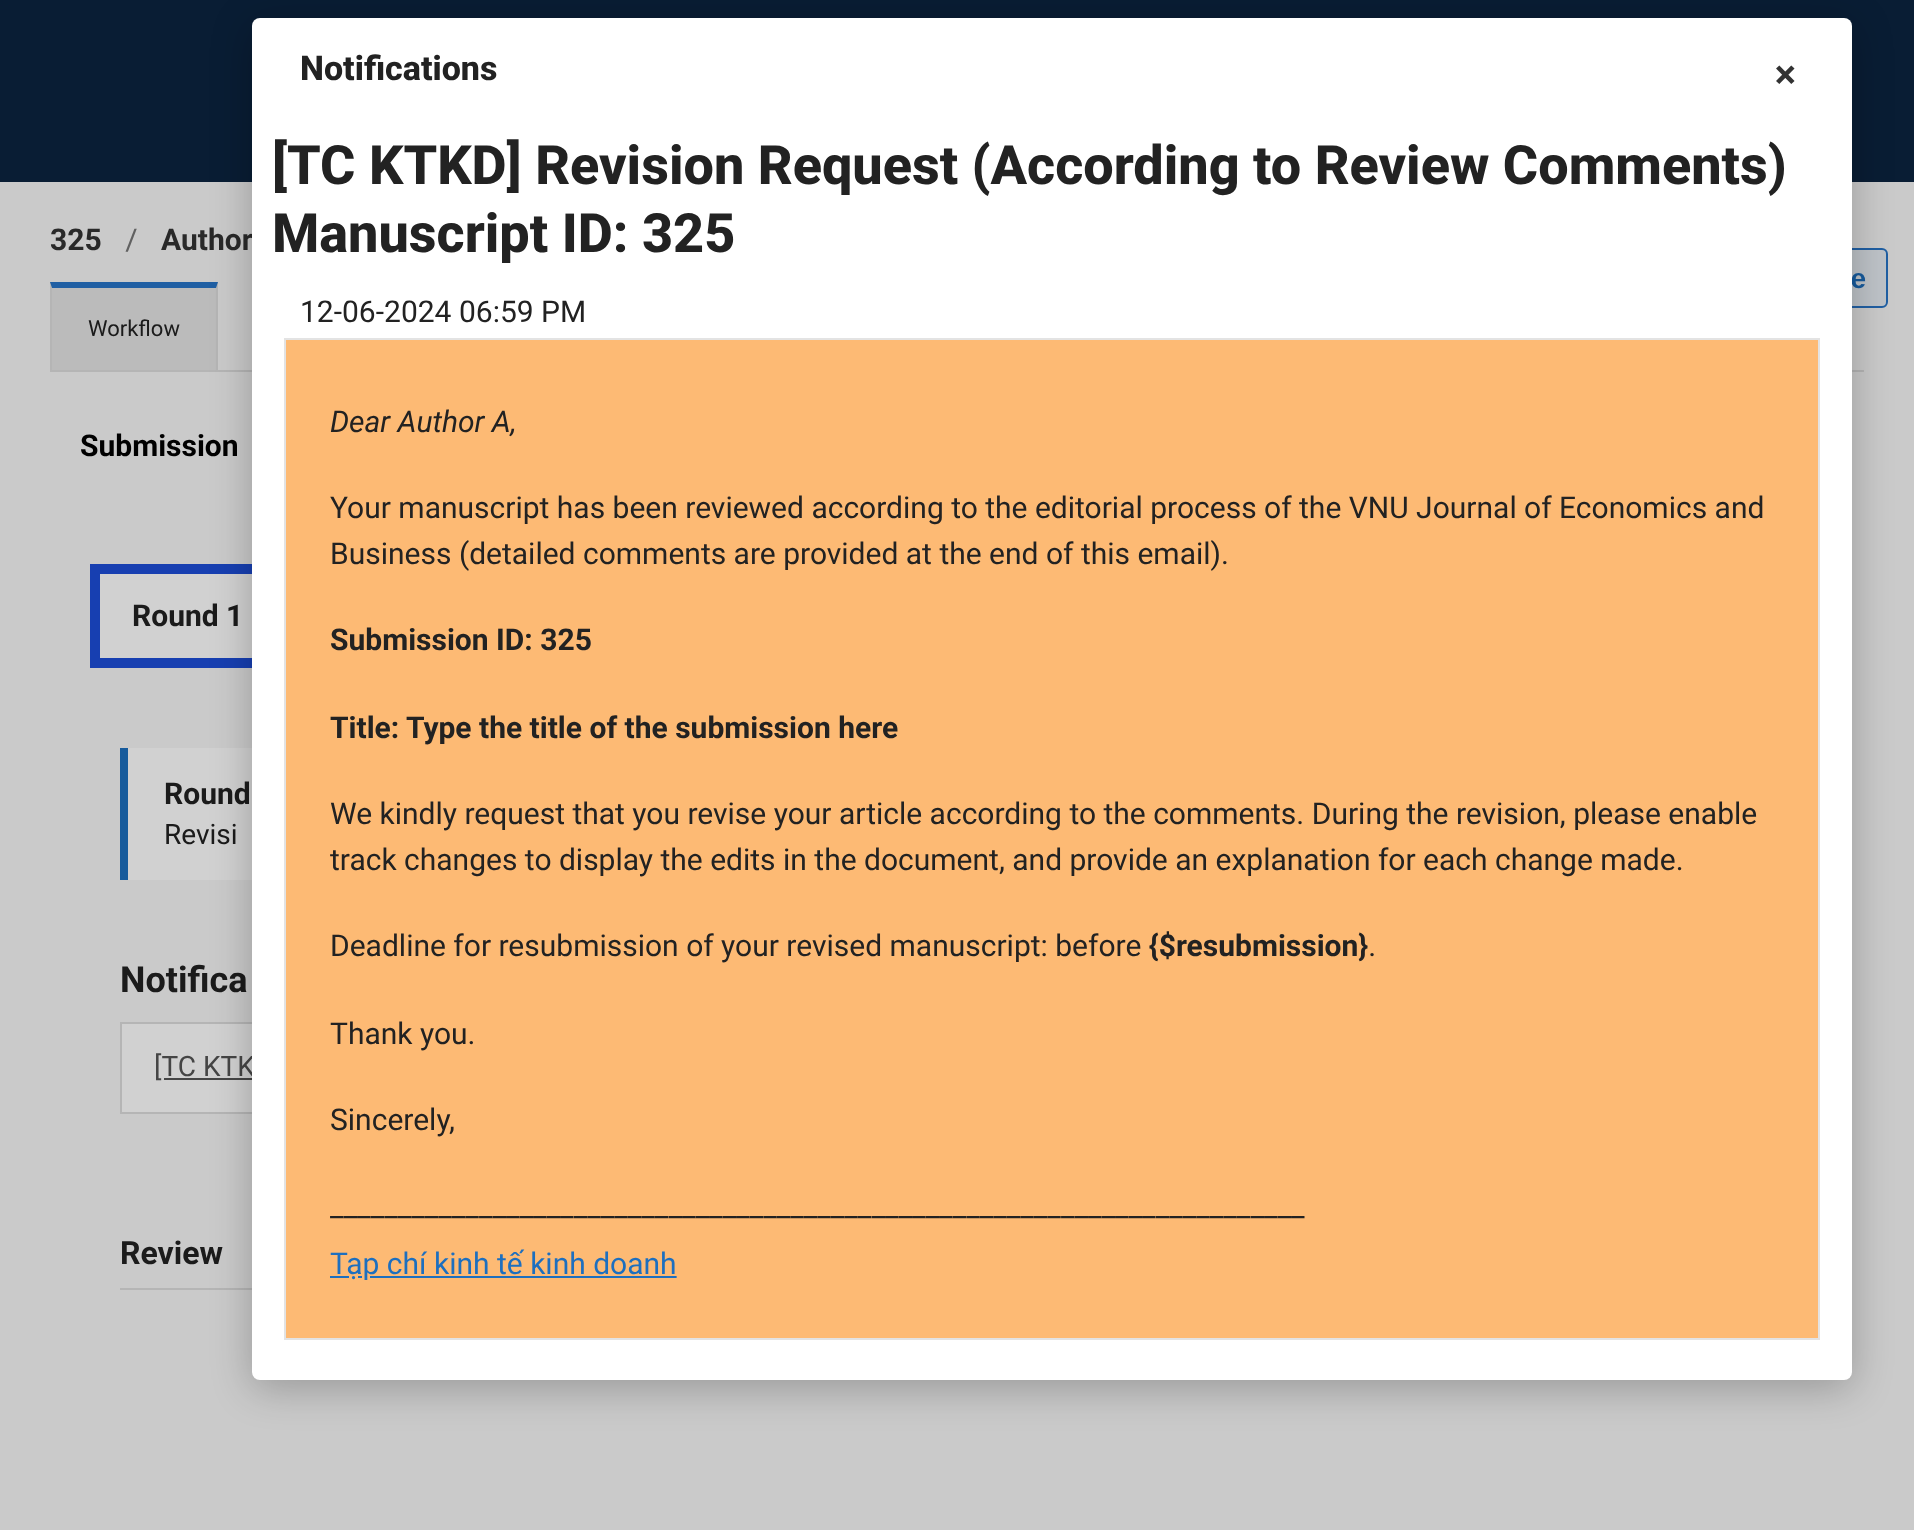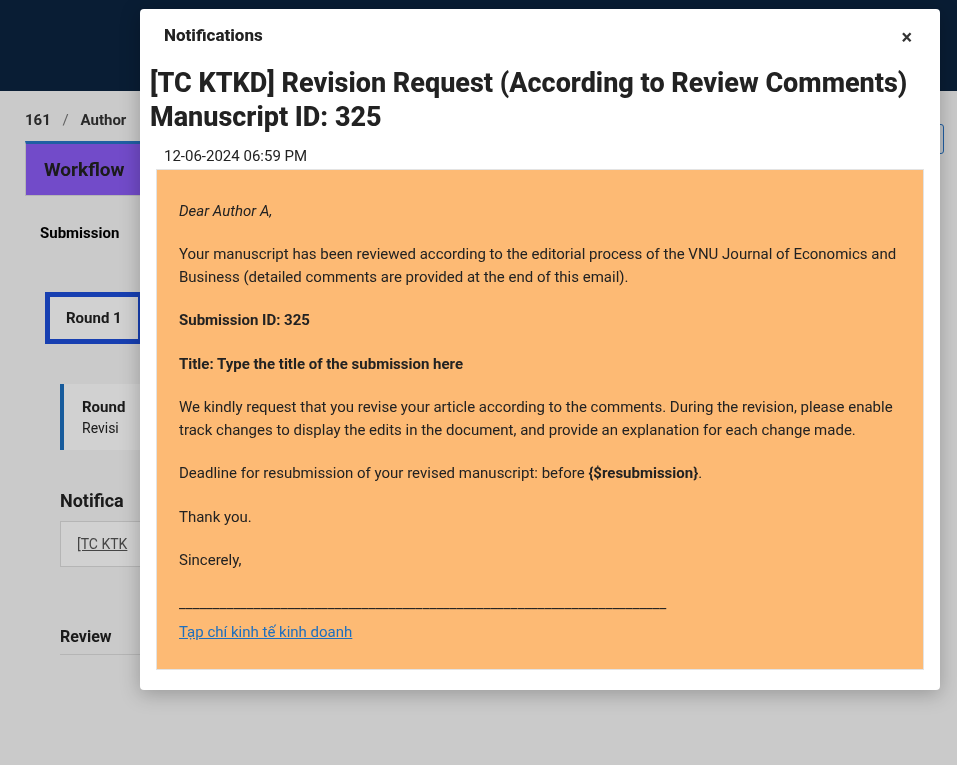--- a/index.html
+++ b/index.html
@@ -37,25 +37,25 @@
   border-radius: 3px;
   font-size: 14px;
 }
 .tabs-outer {
   display: flex;
   border-bottom: 1px solid #ddd;
   margin: 0 25px;
 }
 .tab-outer {
   padding: 14px 18px;
-  font-weight: 700;
-  font-size: 19px;
+  font-weight: 400;
+  font-size: 11px;
   border: 1px solid #ddd;
   border-bottom: none;
-  background: #8b5cf6;
+  background: #e5e5e5;
 }
 .tab-outer.active { border-top: 3px solid #2875c7; }
 .sub-row {
   display: flex;
   padding: 18px 25px 0 40px;
 }
 .sub-link {
   color: #000000;
   font-weight: 700;
   font-size: 15px;
@@ -107,21 +107,21 @@
 .reviewer-search { color: #1d6fbf; font-weight: 700; font-size: 15px; }
 
 
 .modal-backdrop {
   position: absolute;
   inset: 0;
   background: rgba(0,0,0,0.18);
 }
 .modal {
   position: absolute;
-  left: 140px;
+  left: 126px;
   top: 9px;
   width: 800px;
   background: #fff;
   border-radius: 4px;
   box-shadow: 0 4px 20px rgba(0,0,0,0.25);
   padding-bottom: 20px;
 }
 .modal-header {
   padding: 16px 24px 4px;
   display: flex;
@@ -152,21 +152,21 @@
 .modal-body strong { font-weight: 700; }
 .modal-body a { color: #1d6fbf; text-decoration: underline; }
 .divider-line { letter-spacing: 0; }
 </style>
 </head>
 <body>
 
 <div class="topbar"></div>
 
 <div class="breadcrumb">
-  <span class="id">161</span>
+  <span class="id">325</span>
   <span class="sep">/</span>
   <span>Author</span>
 </div>
 
 <button class="btn-right">ile</button>
 
 <div class="tabs-outer">
   <div class="tab-outer active">Workflow</div>
 </div>
 

